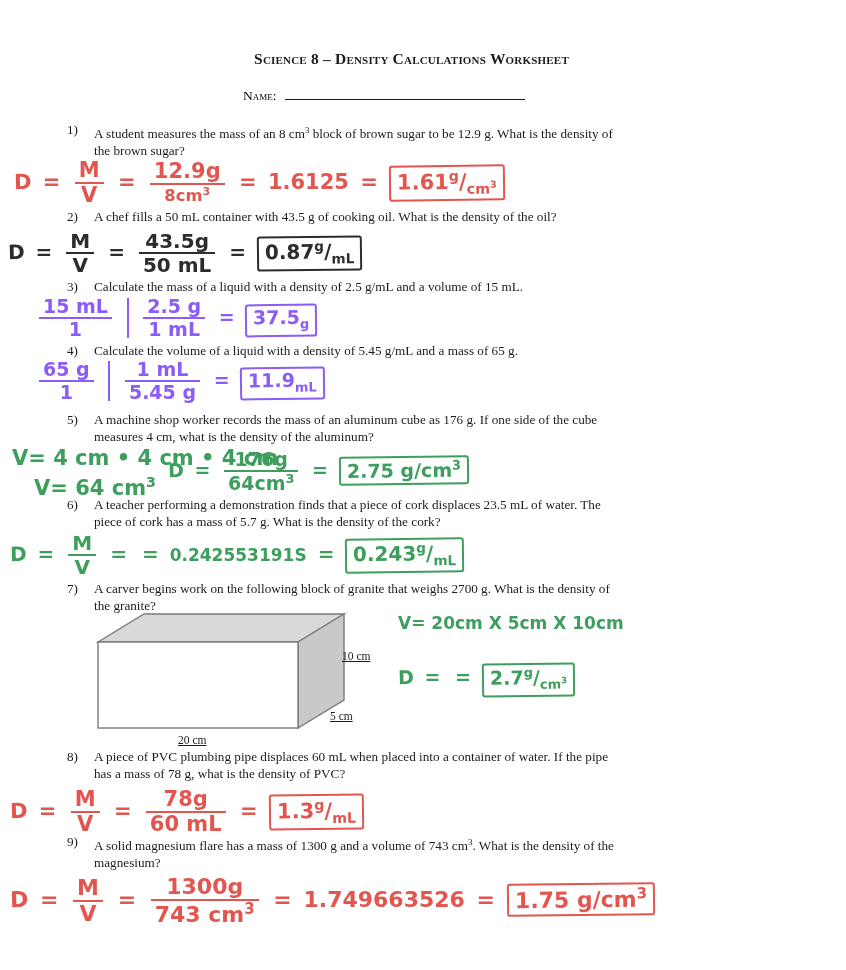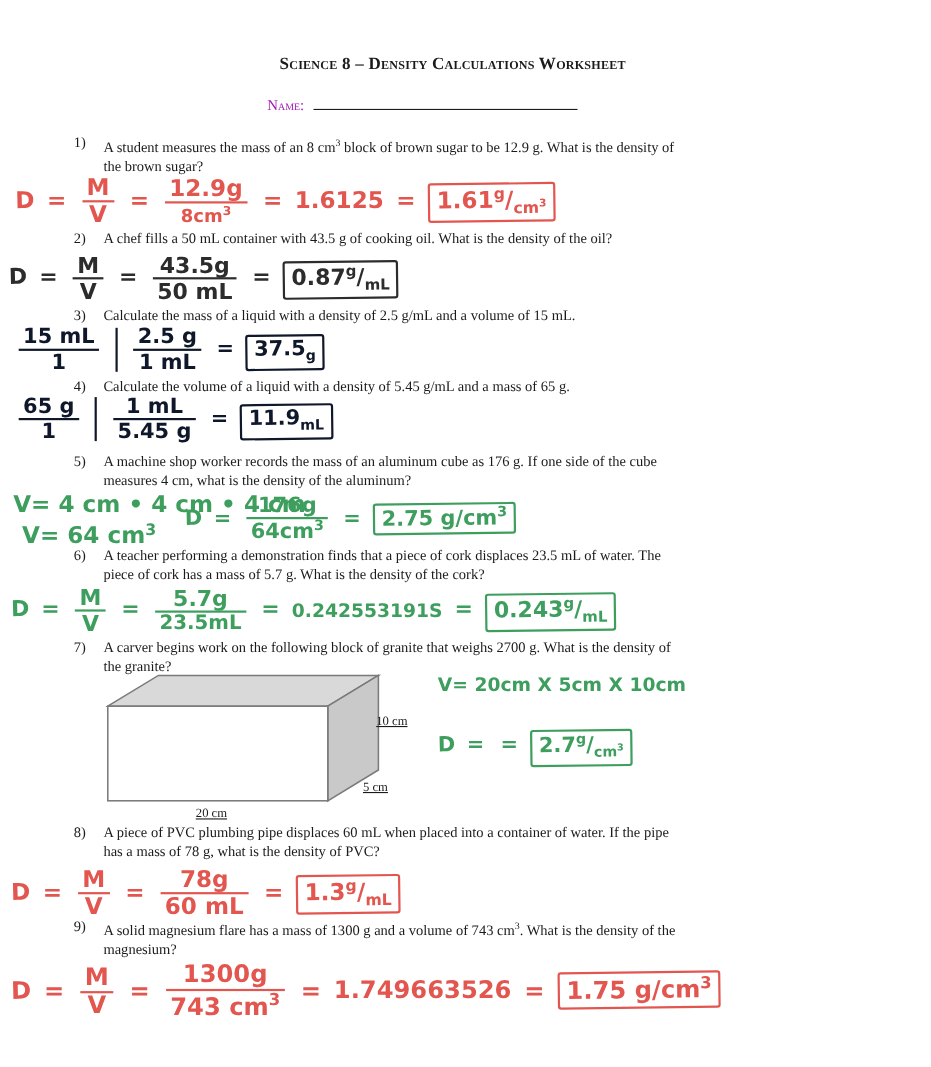--- a/index.html
+++ b/index.html
@@ -31,21 +31,21 @@
     font-size: 15.5px;
     letter-spacing: 0.2px;
     color: #1b1b1b;
   }
   .name-row {
     position: absolute;
     left: 243px;
     top: 88px;
     font-variant: small-caps;
     font-size: 13.5px;
-    color: #a21caf;
+    color: #000000;
     display: flex;
     align-items: baseline;
     gap: 8px;
   }
   .name-line {
     display: inline-block;
     width: 240px;
     border-bottom: 1.3px solid #1b1b1b;
     height: 11px;
   }
@@ -82,21 +82,21 @@
   
   .hw {
     position: absolute;
     font-family: "DejaVu Sans", sans-serif;
     font-weight: 600;
     white-space: nowrap;
     line-height: 1;
   }
   .ink-red   { color: #e2564f; }
   .ink-black { color: #2c2c2c; }
-  .ink-blue  { color: #0f172a; }
+  .ink-blue  { color: #8b5cf6; margin-left: 22px; }
   .ink-green { color: #3d9e5d; }
 
   .hw .frac {
     display: inline-block;
     vertical-align: middle;
     text-align: center;
     padding: 0 3px;
   }
   .hw .frac .top {
     display: block;
@@ -222,21 +222,21 @@
     <span class="boxed"><span>11.9</span><span class="sub">mL</span></span>
   </div>
 
   <div class="q" style="left:94px; top:412px; width:600px;">
     <span class="num">5)</span>
     <span><span>A machine shop worker records the mass of an aluminum cube as 176 g.  If one side of the cube</span><br><span>measures 4 cm, what is the density of the aluminum?</span></span>
   </div>
 
   <div class="hw ink-green" style="left:12px; top:448px; font-size:21px;">
     <div>V= 4 cm • 4 cm • 4 cm</div>
-    <div style="margin-left:8px; margin-top:6px;"><span>V= 64 cm</span><span class="sup">3</span></div>
+    <div style="margin-left:22px; margin-top:6px;"><span>V= 64 cm</span><span class="sup">3</span></div>
   </div>
 
   <div class="hw ink-green" style="left:168px; top:450px; font-size:19px;">
     <span class="skew1">D</span>
     <span class="eq">=</span>
     <span class="frac">
       <span class="top">176g</span>
       <span class="bot"><span>64cm</span><span class="sup">3</span></span>
     </span>
     <span class="eq">=</span>
@@ -249,24 +249,20 @@
   </div>
 
   <div class="hw ink-green" style="left:10px; top:533px; font-size:20px;">
     <span class="skew1">D</span>
     <span class="eq">=</span>
     <span class="frac">
       <span class="top">M</span>
       <span class="bot">V</span>
     </span>
     <span class="eq">=</span>
-    <span class="frac">
-      <span class="top">5.7g</span>
-      <span class="bot" style="font-size:0.9em;">23.5mL</span>
-    </span>
     <span class="eq">=</span>
     <span style="font-size:0.85em;">0.242553191S</span>
     <span class="eq">=</span>
     <span class="boxed"><span>0.243</span><span class="slashfrac"><span class="sup">g</span>/<span class="sub">mL</span></span></span>
   </div>
 
   <div class="q" style="left:94px; top:581px; width:600px;">
     <span class="num">7)</span>
     <span><span>A carver begins work on the following block of granite that weighs 2700 g.  What is the density of</span><br><span>the granite?</span></span>
   </div>

